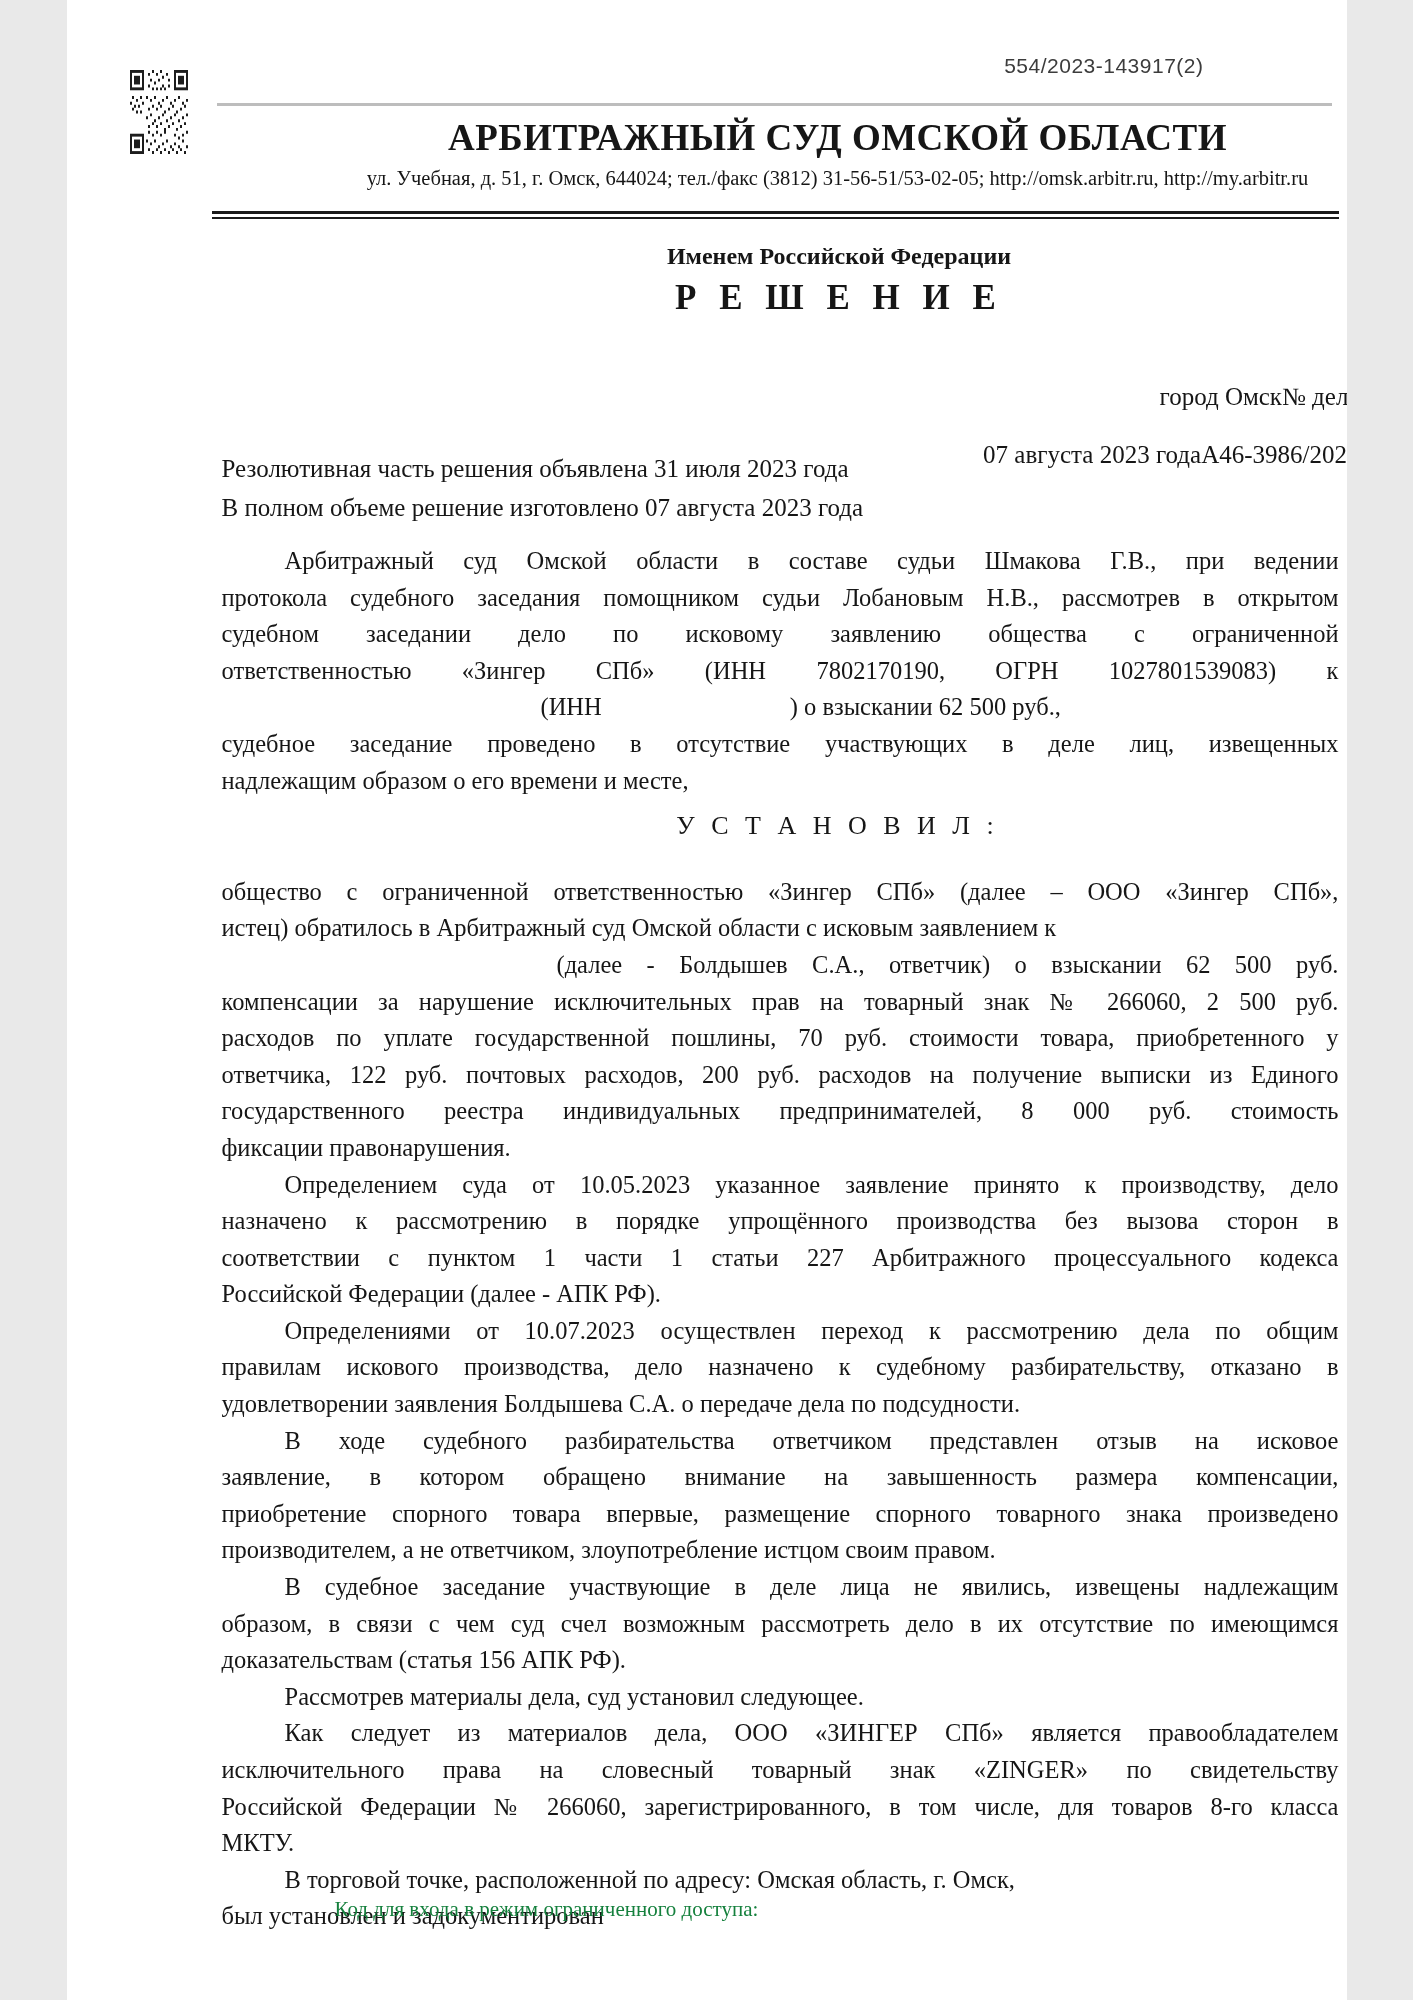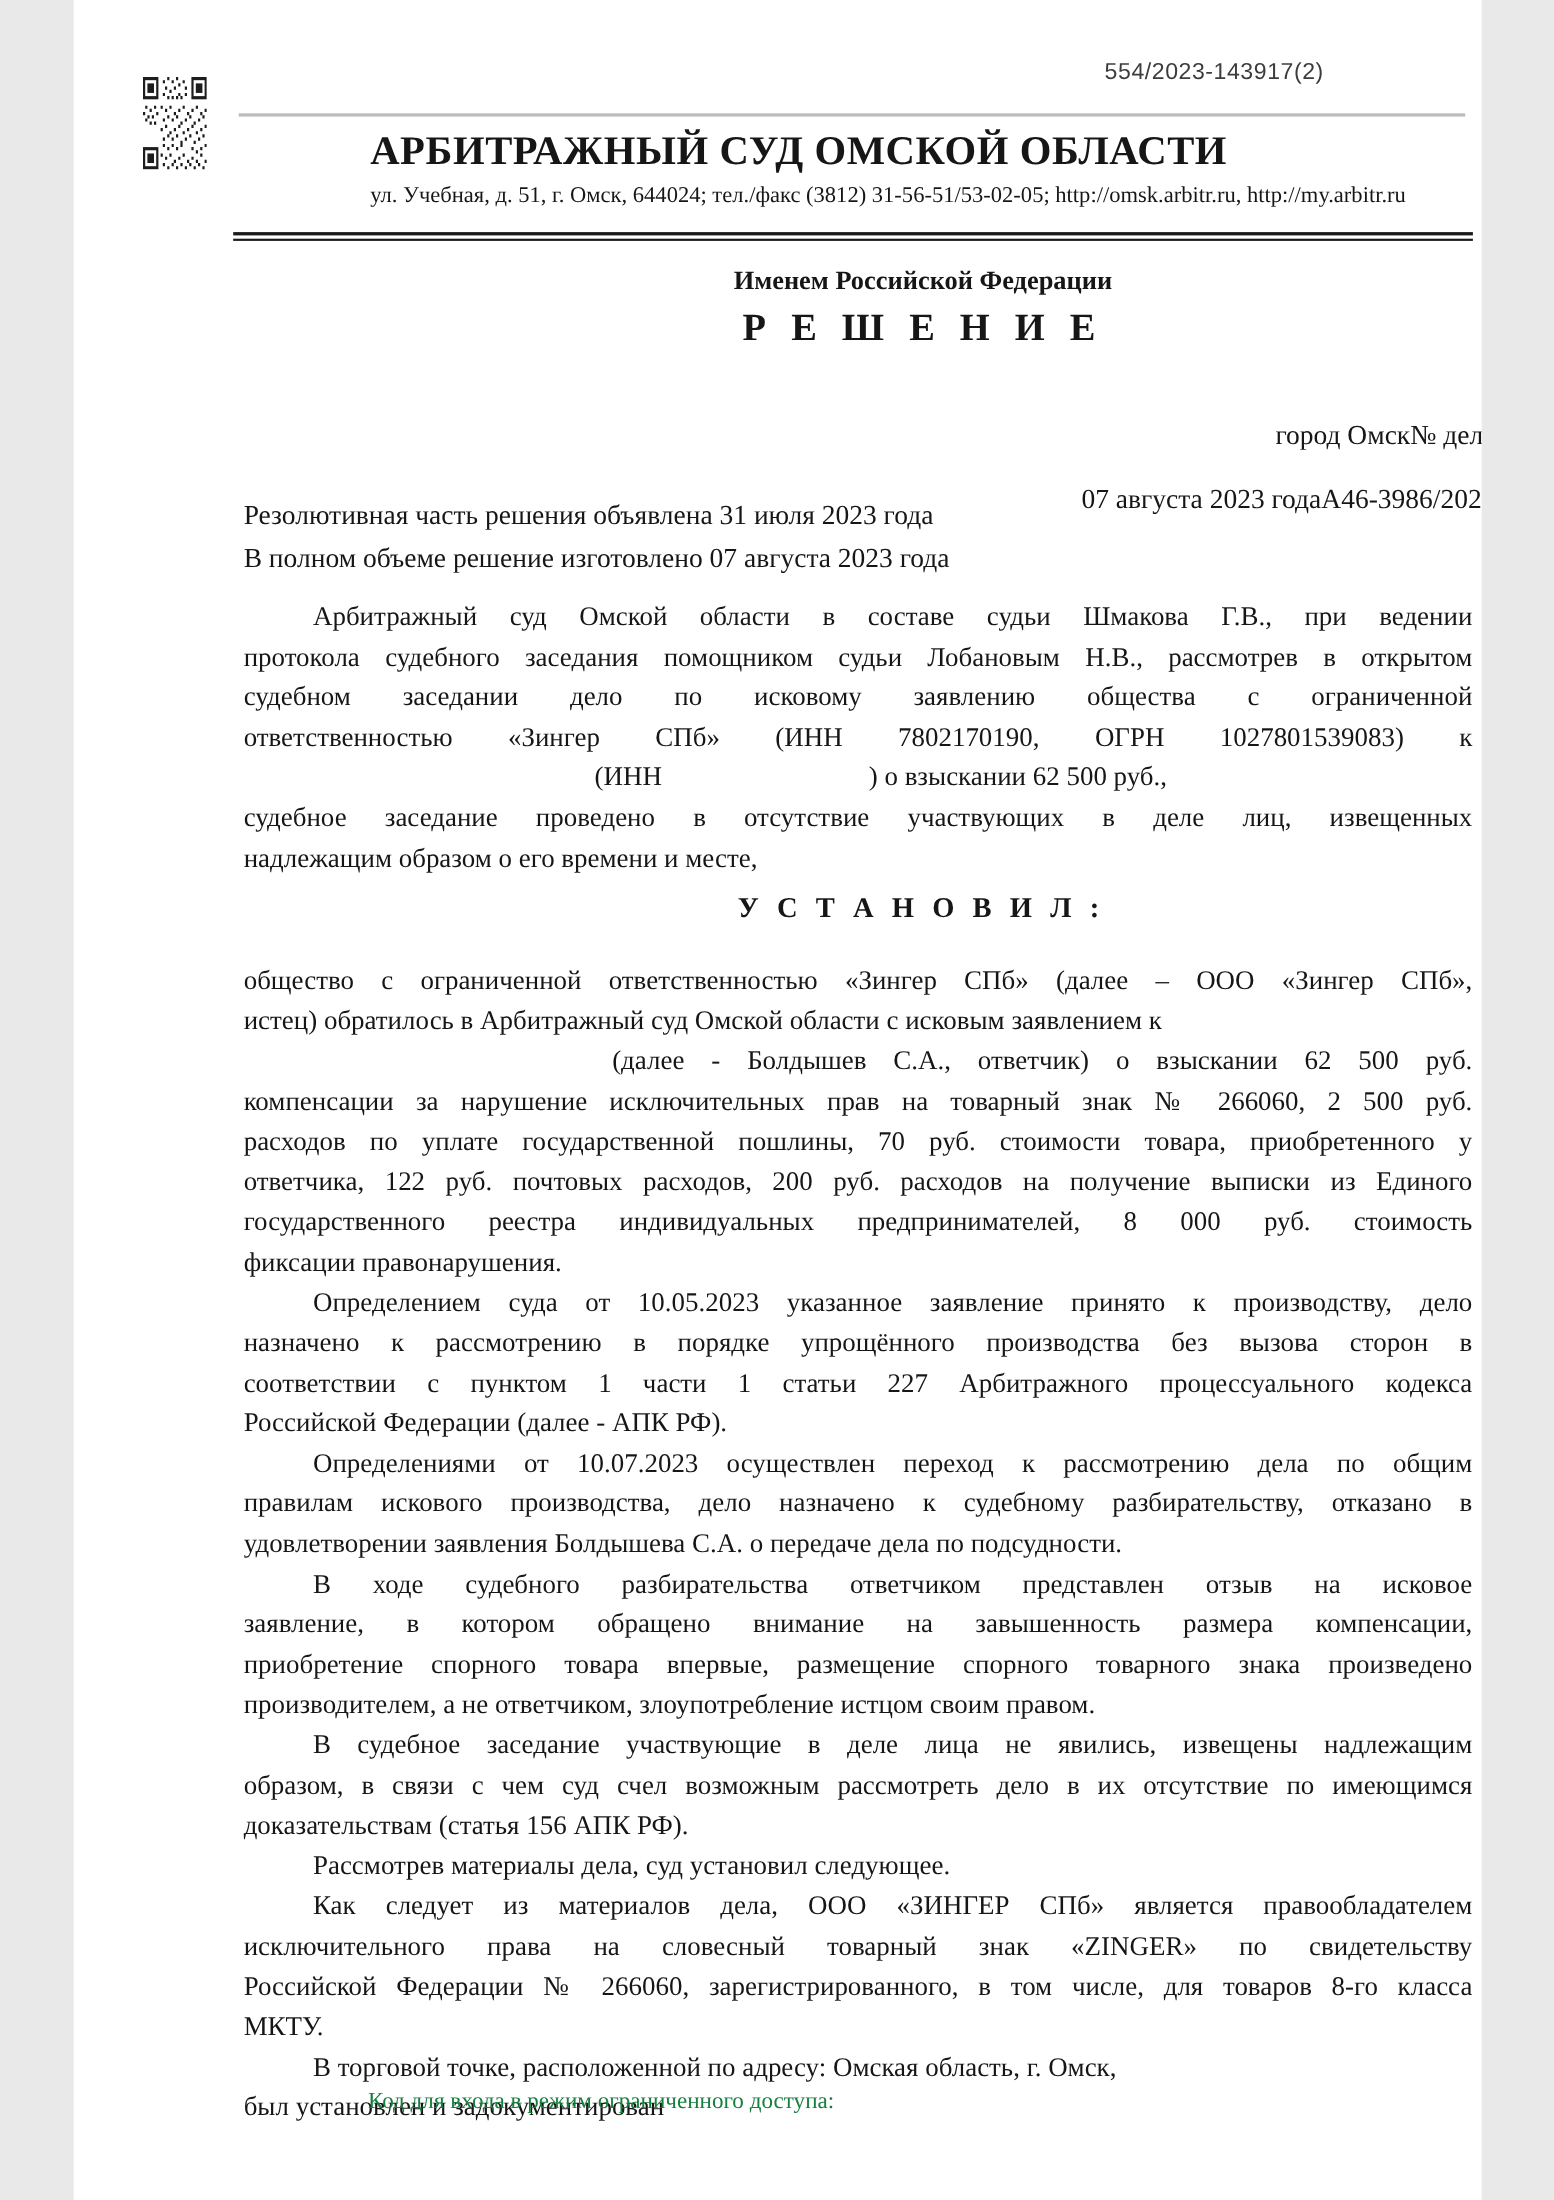--- a/index.html
+++ b/index.html
@@ -8,38 +8,38 @@
     background:#ffffff; color:#161616; overflow:hidden;
     font-family:"Liberation Serif","DejaVu Serif",serif;
   }
   .case-ref {
     position:absolute; top:54px; right:143px;
     font-family:"Liberation Sans","DejaVu Sans",sans-serif;
     font-size:21px; color:#3c3c3c; letter-spacing:0.5px;
   }
   .qr { position:absolute; left:63px; top:70px; width:58px; height:84px; }
   .faint-rule { position:absolute; left:150px; top:103px; width:1115px; height:3px; background:#bdbdbd; }
-  .hdr { position:absolute; left:155px; top:116px; width:1117px; text-align:left; padding-left:115px; box-sizing:border-box; }
+  .hdr { position:absolute; left:155px; top:116px; width:1117px; text-align:center; padding-left:115px; box-sizing:border-box; }
   .court-name { font-size:37px; font-weight:bold; white-space:nowrap; letter-spacing:0.5px; }
   .court-address { font-size:20.5px; margin-top:8px; white-space:nowrap; }
   .hdr-rule { position:absolute; left:145px; top:211px; width:1127px; height:3px; border-top:3px solid #1a1a1a; border-bottom:2px solid #1a1a1a; box-sizing:content-box; background:#fff; }
   .imenem { position:absolute; left:270px; top:243px; width:1005px; text-align:center; font-weight:bold; font-size:24px; }
   .reshenie { position:absolute; left:270px; top:278px; width:1005px; text-align:center; font-weight:bold; font-size:35px; letter-spacing:7px; }
   .meta { position:absolute; left:155px; top:358px; width:1138px; font-size:25px; }
   .meta-row { display:flex; justify-content:flex-end; line-height:38px;margin-top:20px; }
   .res-note { position:absolute; left:155px; top:450px; font-size:25px; line-height:38.5px; }
   .body { position:absolute; left:155px; top:543px; width:1117px; font-size:24.5px; line-height:36.6px; }
   .bl { min-height:36.6px; }
   .jl { text-align:justify; text-align-last:justify; }
   .ind { text-indent:63px; }
   .inn-line { padding-left:319px; }
   .gap-inn { display:inline-block; width:188px; }
   .redact-just { padding-left:335px; text-align:justify; text-align-last:justify; }
   .right-line { }
-  .established { text-align:center; font-weight:bold; font-size:26px; letter-spacing:5px; margin:9px 0 29px; padding-left:115px; }
+  .established { text-align:center; font-weight:normal; font-size:26px; letter-spacing:5px; margin:9px 0 29px; padding-left:115px; }
   .footer-code { position:absolute; left:232px; top:1897px; font-size:21px; color:#15803d;margin-left:36px; }
 </style>
 </head>
 <body>
 
 <div class="page">
 
   <svg class="qr" viewBox="0 0 29 29" preserveAspectRatio="none" xmlns="http://www.w3.org/2000/svg">
     <g fill="#1d1d1d">
       <rect x="0" y="0" width="7" height="7"></rect>

